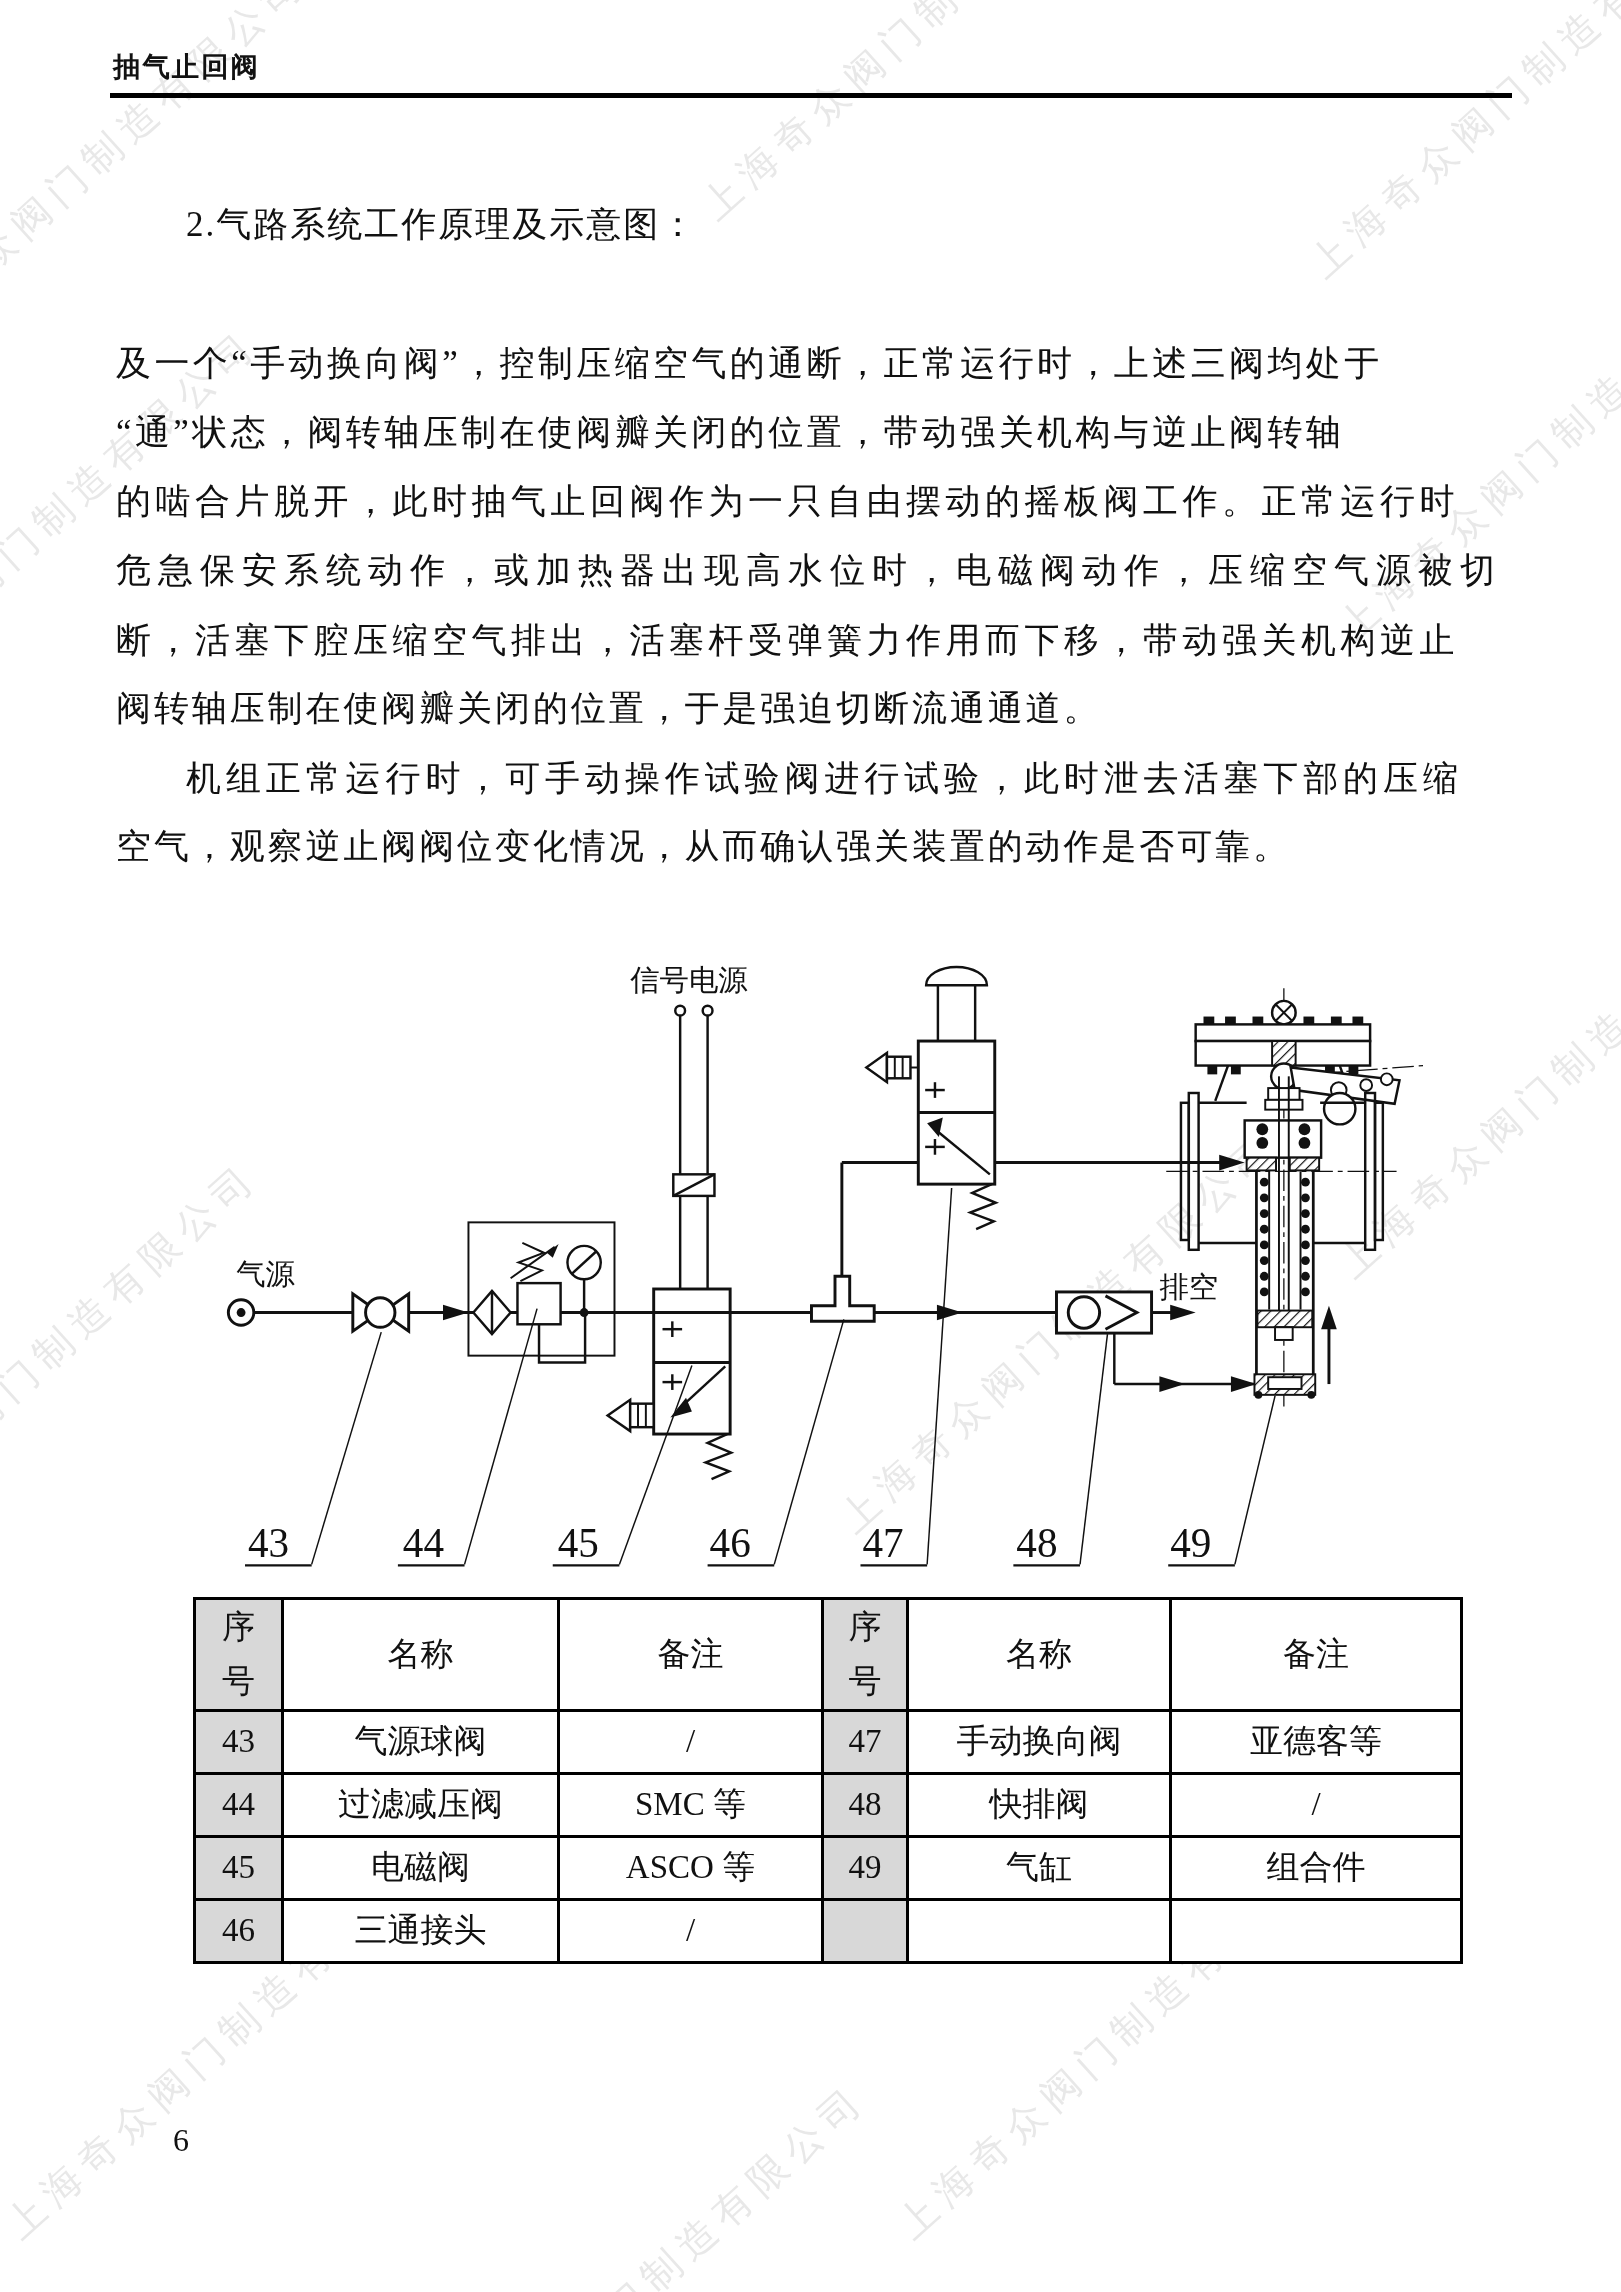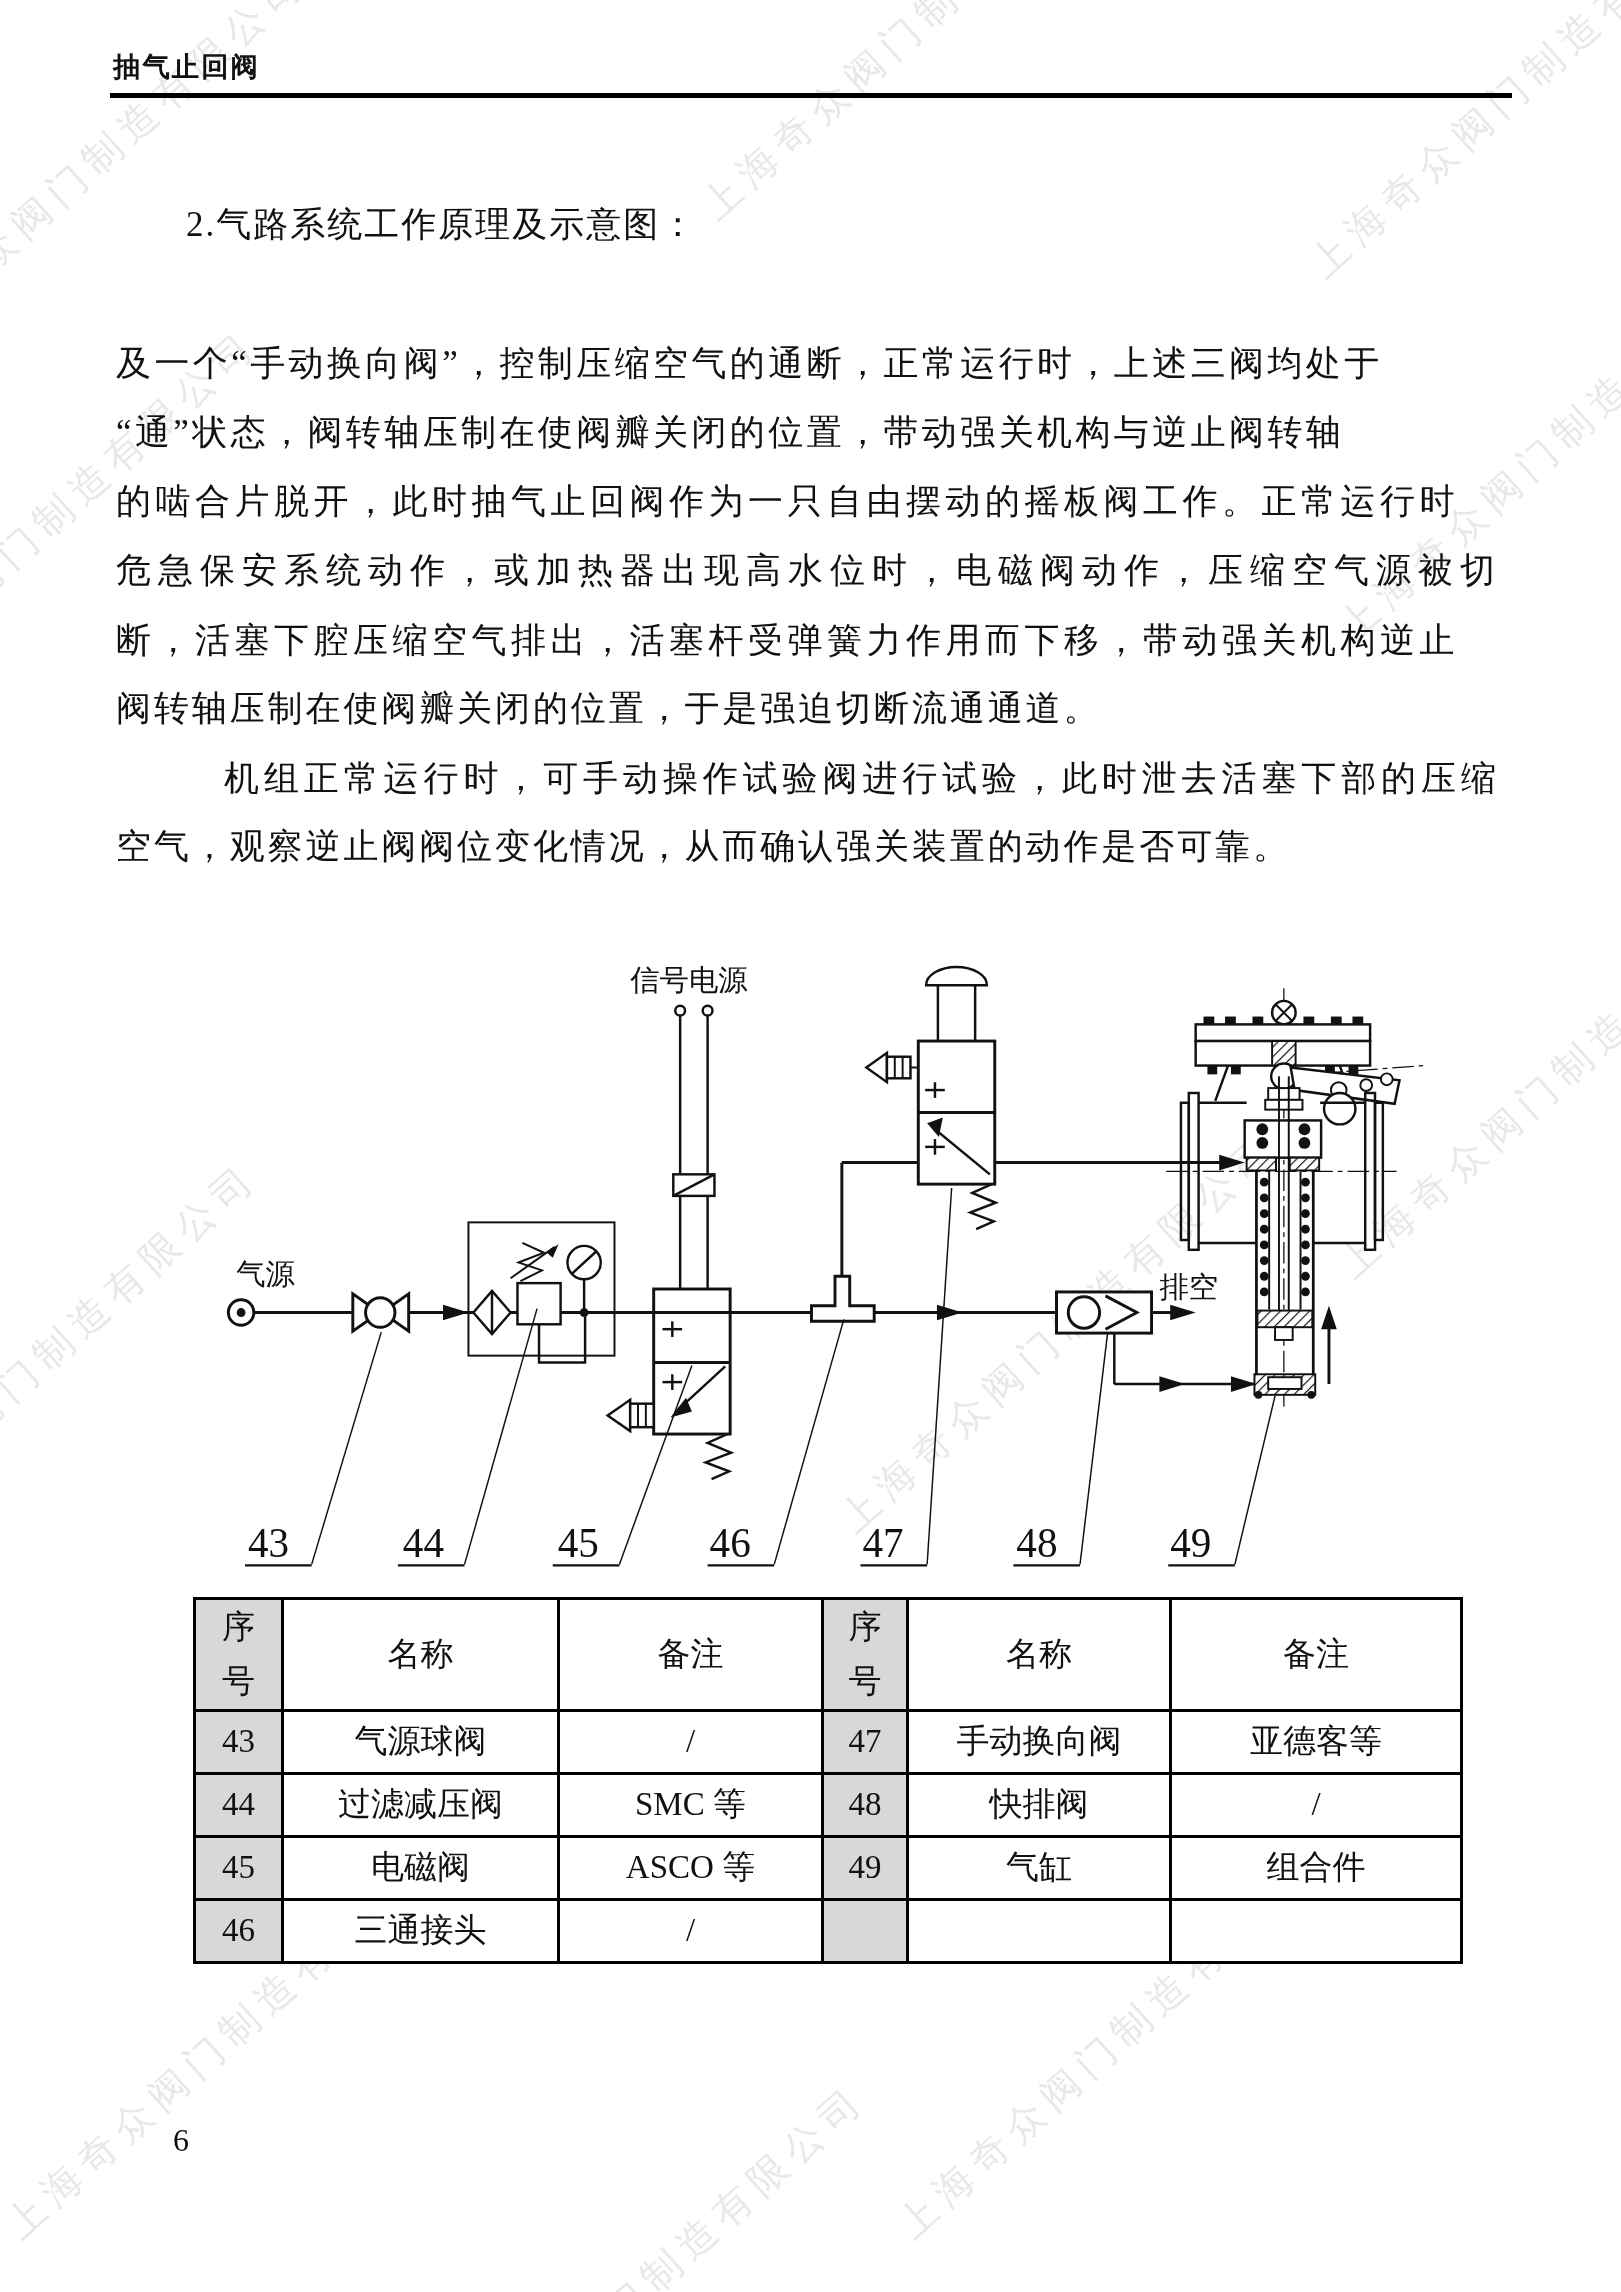--- a/index.html
+++ b/index.html
@@ -35,21 +35,21 @@
   
   .tline{
     position:absolute;left:116px;
     font-size:35px;line-height:47px;white-space:nowrap;
   }
   .indent{left:186px;}
   .ls2{letter-spacing:2px;}
   .ls3{letter-spacing:2.9px;}
   .ls35{letter-spacing:3.4px;}
   .ls46{letter-spacing:4.5px;}
-  .ls5{letter-spacing:4.9px;margin-left:38px;}
+  .ls5{letter-spacing:4.9px;}
   .ls72{letter-spacing:7px;}
   .ls8{letter-spacing:7.4px;}
   
   .diagram{position:absolute;left:0;top:931px;}
   
   .parts-table{
     position:absolute;left:193px;top:1597px;
     border-collapse:collapse;
     table-layout:fixed;
   }

